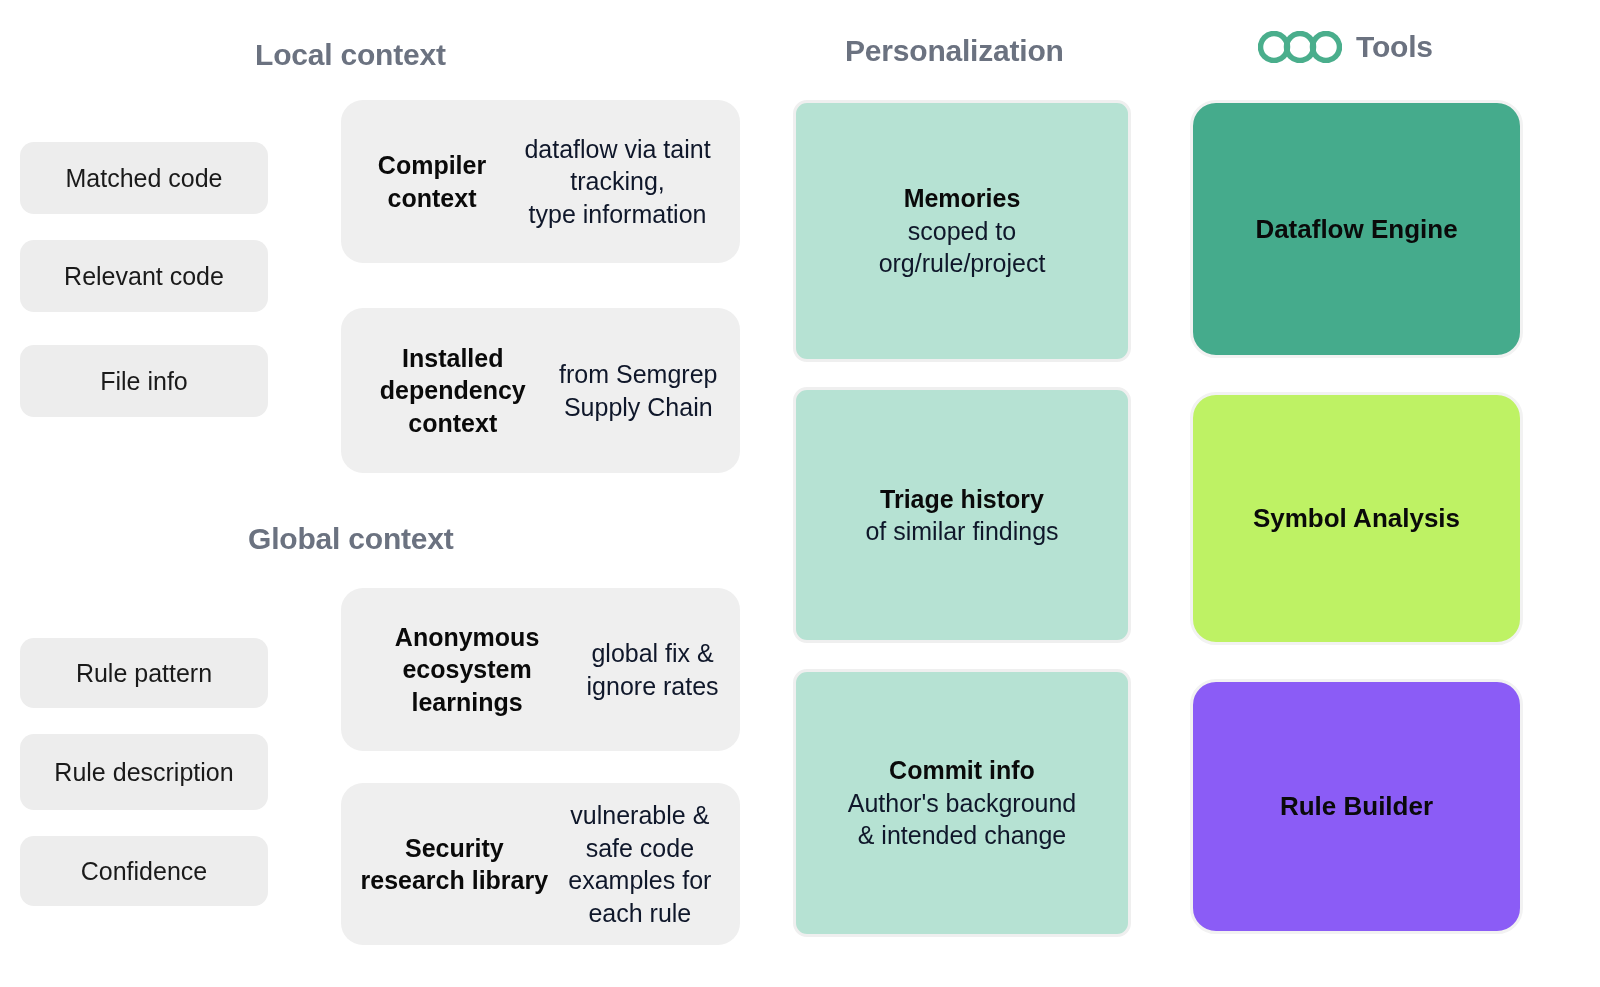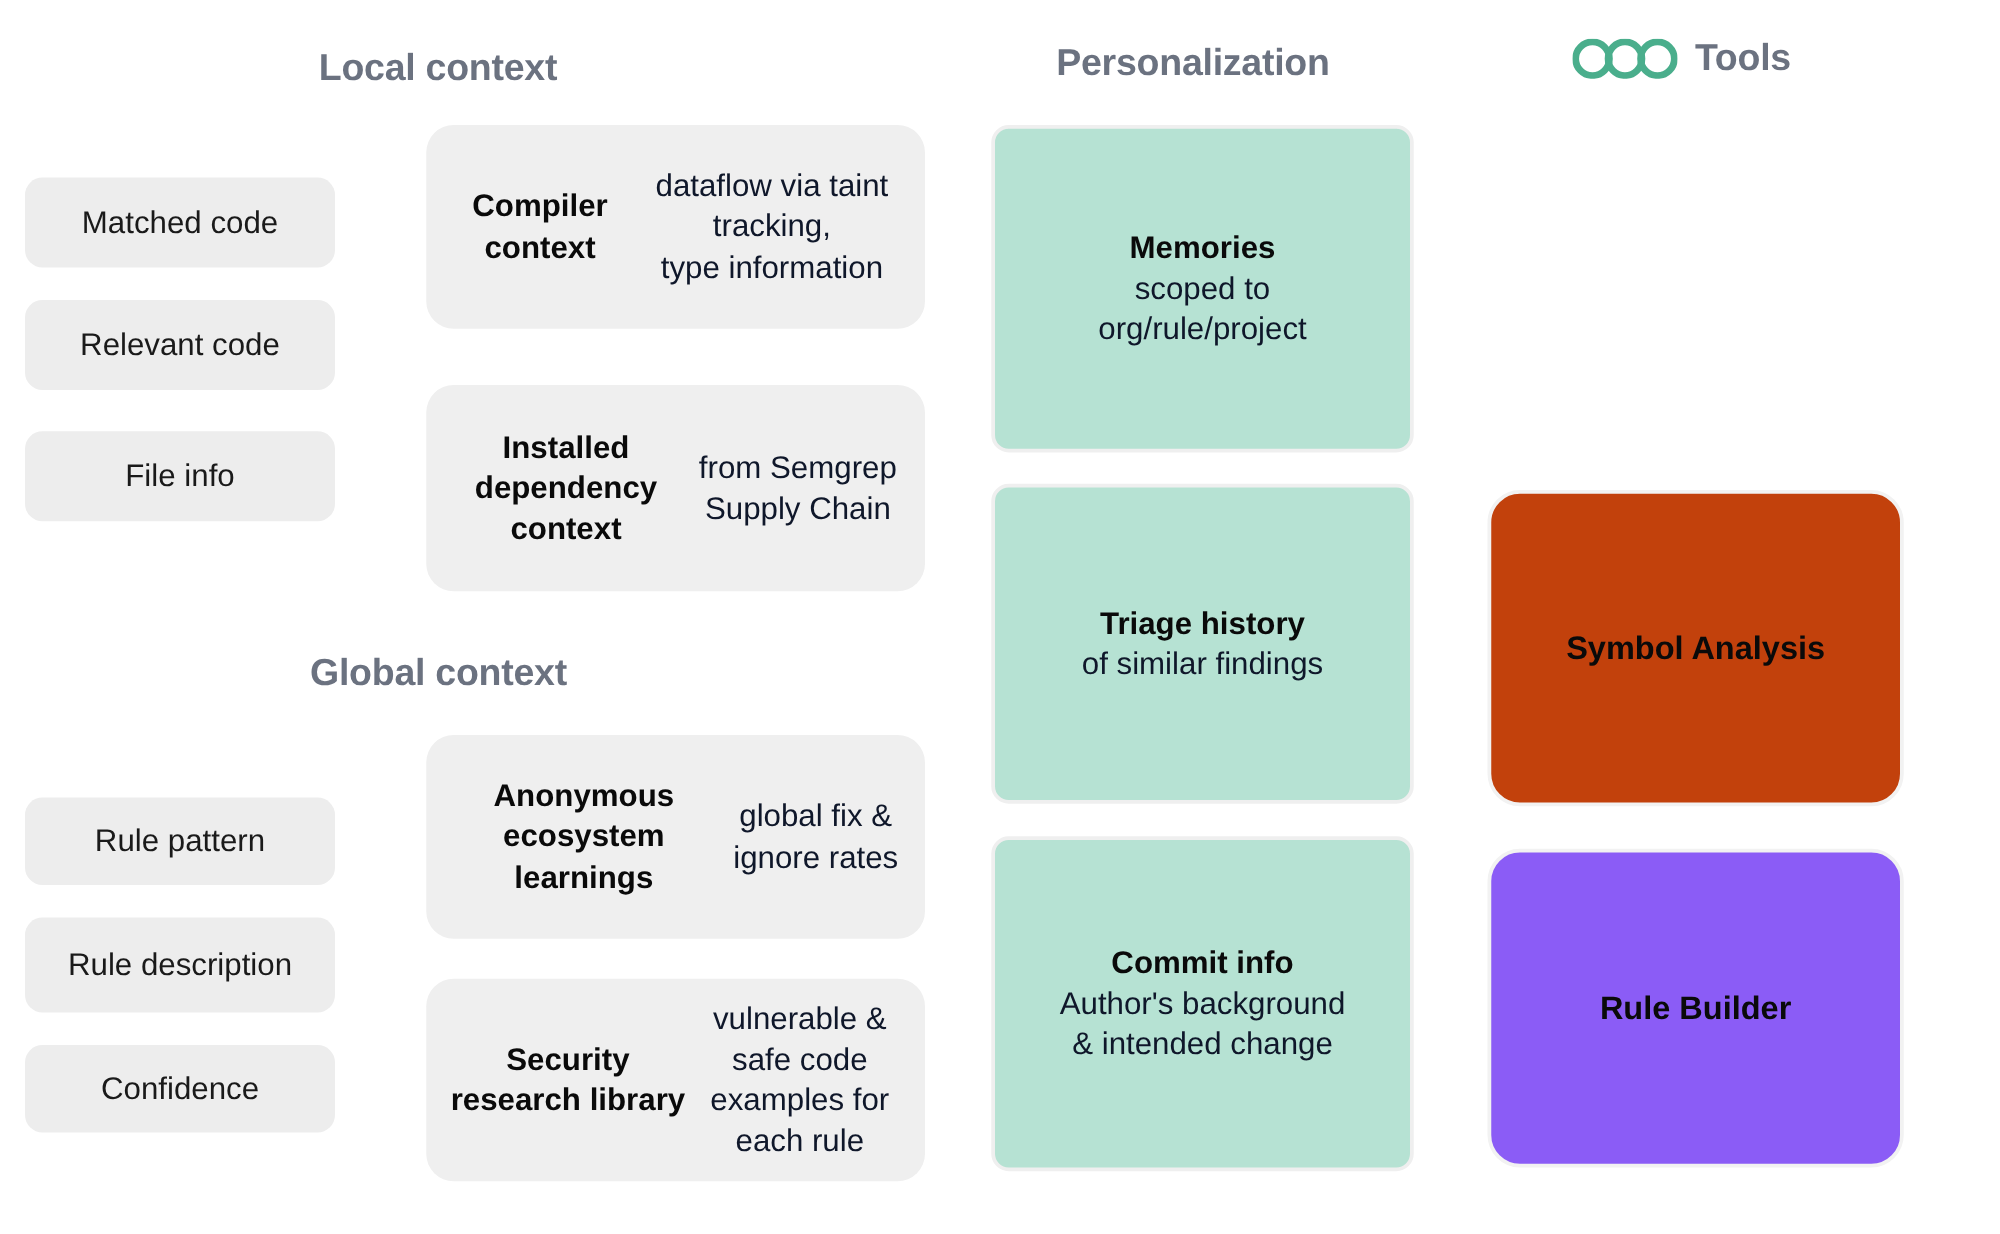--- a/index.html
+++ b/index.html
@@ -137,21 +137,21 @@
     display: flex;
     align-items: center;
     justify-content: center;
     text-align: center;
     box-sizing: border-box;
     font-weight: bold;
     font-size: 26px;
     color: #0a0a0a;
   }
   #card-dataflow-engine { top: 100px; height: 258px; background: #45ab8c; }
-  #card-symbol-analysis { top: 392px; height: 253px; background: #c2410c; justify-content: center; }
+  #card-symbol-analysis { top: 392px; height: 253px; background: #bef264; justify-content: center; }
   #card-rule-builder    { top: 679px; height: 255px; background: #8b5cf6; }
 </style>
 </head>
 <body>
 
 <div class="canvas">
 
   <div class="col-heading" id="heading-local">Local context</div>
 
   <div class="col-heading" id="heading-global">Global context</div>
@@ -221,20 +221,23 @@
     <div class="card-title">Triage history</div>
     <div class="card-sub">of similar findings</div>
   </div>
 
   <div class="mint-card" id="card-commit-info">
     <div class="card-title">Commit info</div>
     <div class="card-sub">Author's background
 &amp; intended change</div>
   </div>
 
+  <div class="tool-card" id="card-dataflow-engine">
+    <span>Dataflow Engine</span>
+  </div>
 
   <div class="tool-card" id="card-symbol-analysis">
     <span>Symbol Analysis</span>
   </div>
 
   <div class="tool-card" id="card-rule-builder">
     <span>Rule Builder</span>
   </div>
 
 </div>

